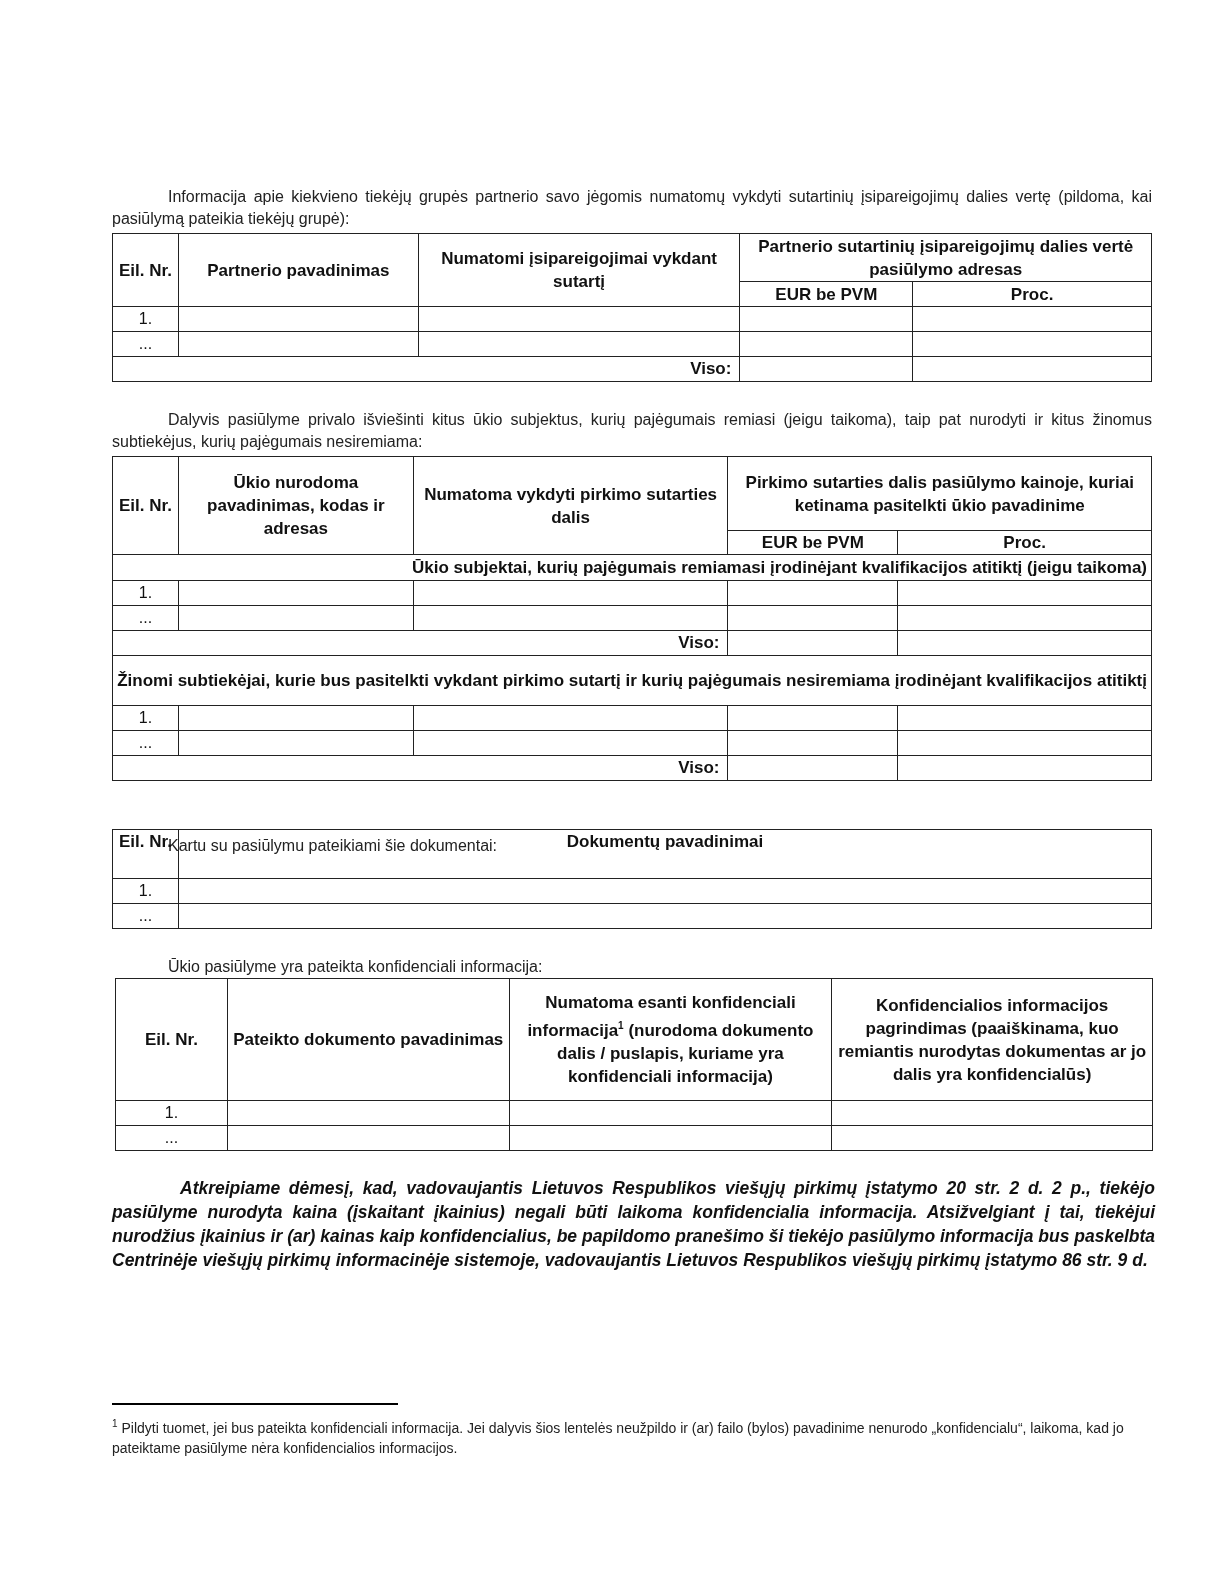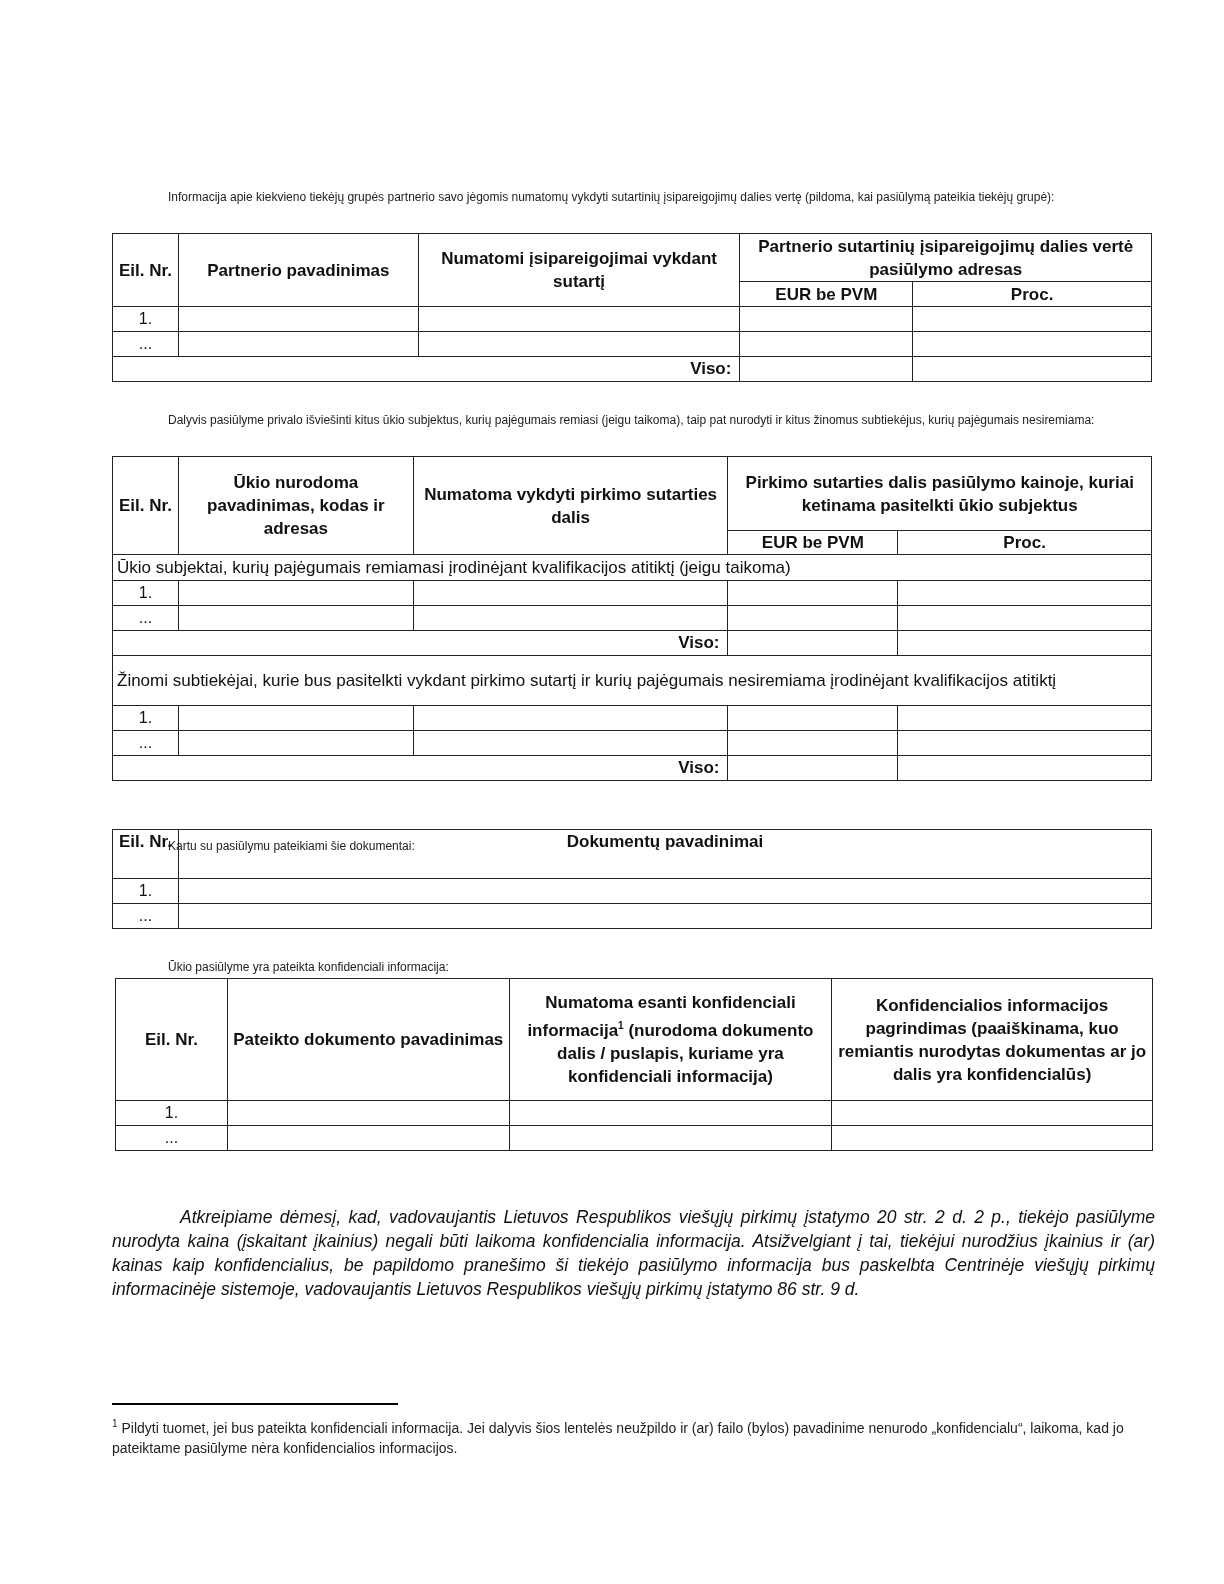--- a/index.html
+++ b/index.html
@@ -1,25 +1,25 @@
 <!DOCTYPE html>
 <html><head>
 <meta charset="utf-8">
 <style>
   html, body { margin:0; padding:0; background:#ffffff; }
   body { width:1224px; height:1584px; position:relative; font-family:"Liberation Sans", sans-serif; color:#111; }
-  .para { position:absolute; left:112px; width:1040px; font-size:12px; line-height:22px; font-weight:300; color:#222; text-align:justify; }
+  .para { position:absolute; left:112px; width:1040px; font-size:16px; line-height:22px; font-weight:300; color:#222; text-align:justify; }
   .para .indent { display:inline-block; width:56px; }
   table { position:absolute; border-collapse:collapse; font-size:17px; }
   td, th { border:1.3px solid #222; padding:0 4px; vertical-align:middle; }
   th { font-weight:bold; text-align:center; line-height:23px; }
   td.num { text-align:center; font-weight:300; font-size:16px; }
   td.viso { text-align:right; font-weight:bold; padding-right:8px; }
-  td.sec { text-align:left; font-weight:normal; line-height:24px; }
-  .notice { position:absolute; left:112px; top:1205px; width:1043px; font-size:17.5px; line-height:24px; font-weight:normal; font-style:italic; text-align:justify; }
+  td.sec { text-align:right; font-weight:bold; line-height:24px; }
+  .notice { position:absolute; left:112px; top:1176px; width:1043px; font-size:17.5px; line-height:24px; font-weight:bold; font-style:italic; text-align:justify; }
   .notice .indent { display:inline-block; width:68px; }
   .fn-line { position:absolute; left:112px; top:1403px; width:286px; border-top:2px solid #000; }
   .footnote { position:absolute; left:112px; top:1414px; width:1045px; font-size:14px; line-height:20px; color:#222; }
   sup { font-size:10px; }
 </style>
 </head>
 <body>
 
 <div class="para" style="top:186px;"><span class="indent"></span><span>Informacija apie kiekvieno tiekėjų grupės partnerio savo jėgomis numatomų vykdyti sutartinių įsipareigojimų dalies vertę (pildoma, kai pasiūlymą pateikia tiekėjų grupė):</span></div>
 <table style="left:112px; top:233px; width:1040px;">
@@ -70,21 +70,21 @@
       <col style="width:235px">
       <col style="width:315px">
       <col style="width:170px">
       <col style="width:254px">
     </colgroup>
   <tbody>
       <tr style="height:74px">
     <th rowspan="2">Eil. Nr.</th>
     <th rowspan="2">Ūkio nurodoma pavadinimas, kodas ir adresas</th>
     <th rowspan="2">Numatoma vykdyti pirkimo sutarties dalis</th>
-    <th colspan="2">Pirkimo sutarties dalis pasiūlymo kainoje, kuriai ketinama pasitelkti ūkio subjektus</th>
+    <th colspan="2">Pirkimo sutarties dalis pasiūlymo kainoje, kuriai ketinama pasitelkti ūkio pavadinime</th>
   </tr>
   <tr style="height:24px">
     <th>EUR be PVM</th>
     <th>Proc.</th>
   </tr>
   <tr style="height:26px">
         <td colspan="5" class="sec">Ūkio subjektai, kurių pajėgumais remiamasi įrodinėjant kvalifikacijos atitiktį (jeigu taikoma)</td>
       </tr>
   <tr style="height:25px">
     <td class="num">1.</td>

